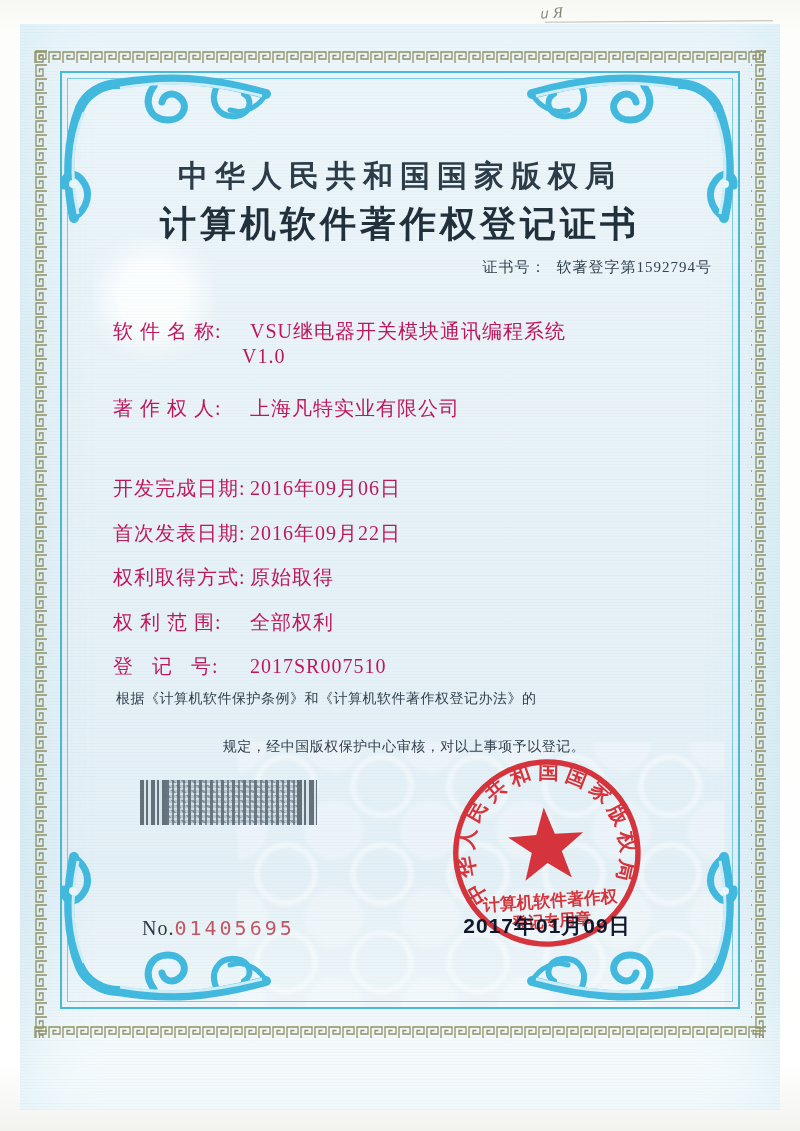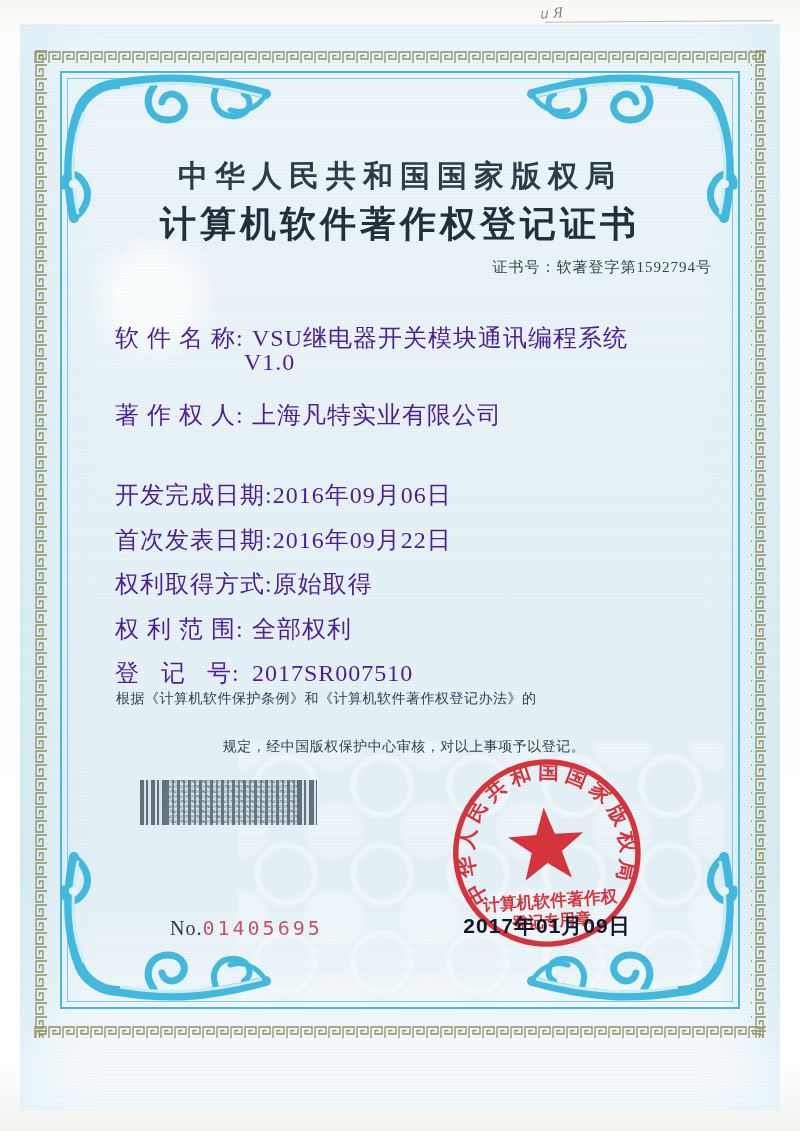--- a/index.html
+++ b/index.html
@@ -44,22 +44,22 @@
     position:absolute;left:0;top:156px;width:800px;text-align:center;
     font-size:30px;font-weight:600;letter-spacing:7px;color:#2c3c48;
   }
   .cert-title{
     position:absolute;left:0;top:200px;width:800px;text-align:center;
     font-size:36px;font-weight:bold;letter-spacing:4px;color:#22303c;
   }
   .certno{
     position:absolute;right:88px;top:258px;font-size:15px;color:#33424e;letter-spacing:1px;
   }
-  .certno .lbl{}
-  .row{position:absolute;left:103px;font-size:24px;color:#4c1d95;white-space:pre;}
+  .certno .lbl{margin-right:10px;}
+  .row{position:absolute;left:103px;font-size:20px;color:#be185d;white-space:pre;}
   .f-label{display:inline-block;min-width:137px;white-space:pre;letter-spacing:1px;}
   .f-value{letter-spacing:1px;}
   .row.v2{left:232px;}
   .statement{position:absolute;left:88px;width:632px;font-size:14px;color:#2f3e4a;letter-spacing:.5px;}
   .statement.l1{top:690px;text-indent:2em;}
   .statement.l2{top:738px;text-align:center;}
 
   .barcode{
     position:absolute;left:140px;top:780px;width:177px;height:45px;display:flex;opacity:.85;
   }
@@ -71,21 +71,21 @@
   .bc-mid{
     flex:1;height:100%;
     background-image:
       repeating-linear-gradient(90deg,rgba(78,91,102,.95) 0 3px,transparent 3px 6px,rgba(78,91,102,.8) 6px 8px,transparent 8px 11px),
       repeating-linear-gradient(0deg,rgba(214,228,234,.95) 0 2px,transparent 2px 5px,rgba(214,228,234,.8) 5px 7px,transparent 7px 10px),
       repeating-linear-gradient(45deg,rgba(78,91,102,.5) 0 2px,transparent 2px 7px);
     background-color:#aebfc9;
   }
 
   .serial{position:absolute;left:142px;top:916px;}
-  .serial .no{font-size:20px;color:#2e3944;letter-spacing:1px;margin-left:28px;}
+  .serial .no{font-size:20px;color:#2e3944;letter-spacing:1px;}
   .serial .num{
     font-family:"DejaVu Sans Mono",monospace;font-size:20px;color:#c25763;letter-spacing:3px;margin-left:0;
   }
 
   .seal{position:absolute;left:448px;top:756px;width:198px;height:198px;transform:rotate(-4deg);opacity:.93;}
   .seal-date{
     position:absolute;left:452px;top:912px;width:190px;text-align:center;
     font-family:"Liberation Sans","DejaVu Sans",sans-serif;
     font-size:21px;font-weight:bold;color:#0f172a;letter-spacing:1px;
   }

